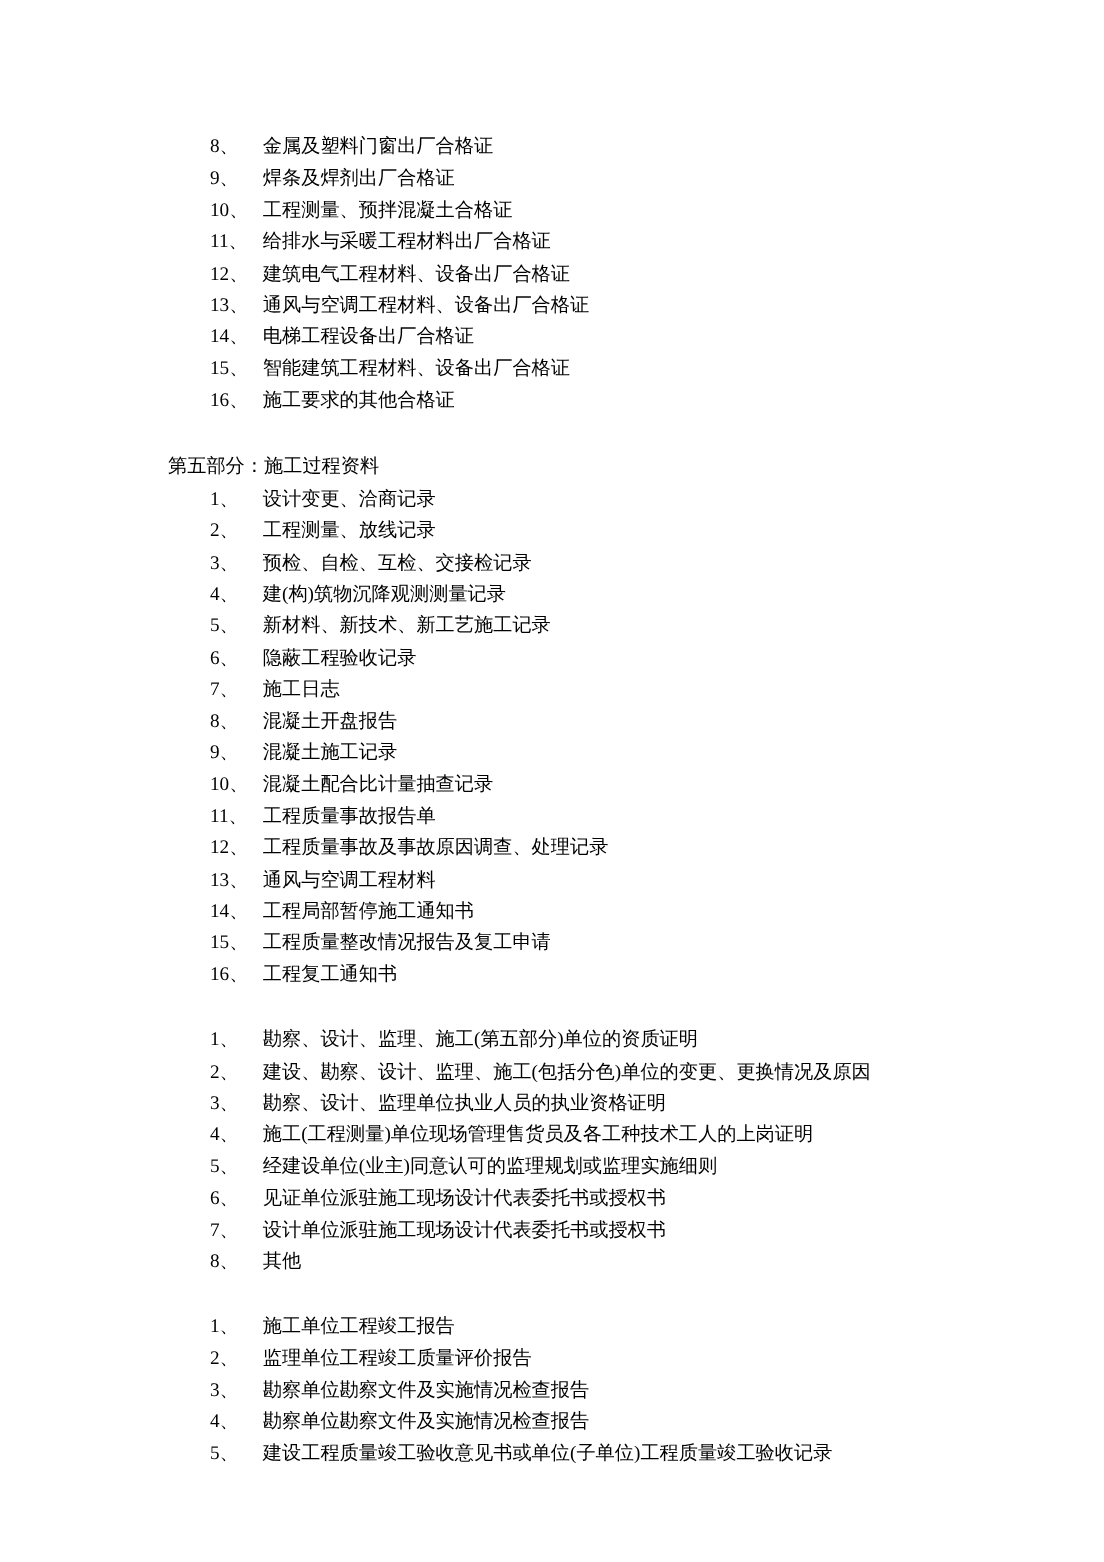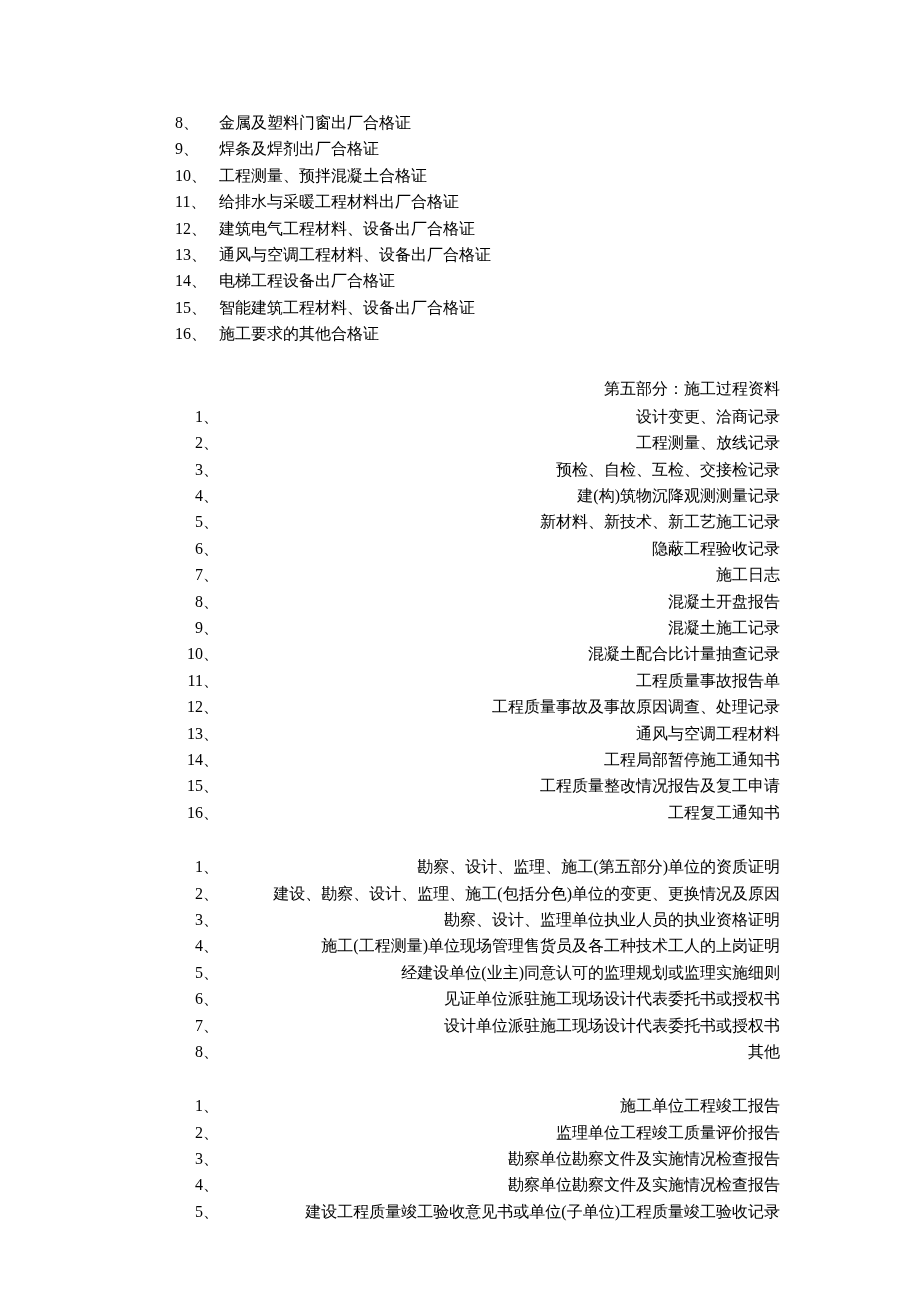--- a/index.html
+++ b/index.html
@@ -15,21 +15,20 @@
     }
     .top-list {
       margin-left: 35px;
       margin-bottom: 28px;
     }
     .section-heading {
       margin-bottom: 2px;
     }
     .section-block {
       margin-bottom: 28px;
-      text-align: right;
     }
     .item-list {
       margin-left: 35px;
     }
     .list-item {
       display: flex;
       align-items: baseline;
     }
     .item-num {
       min-width: 44px;

